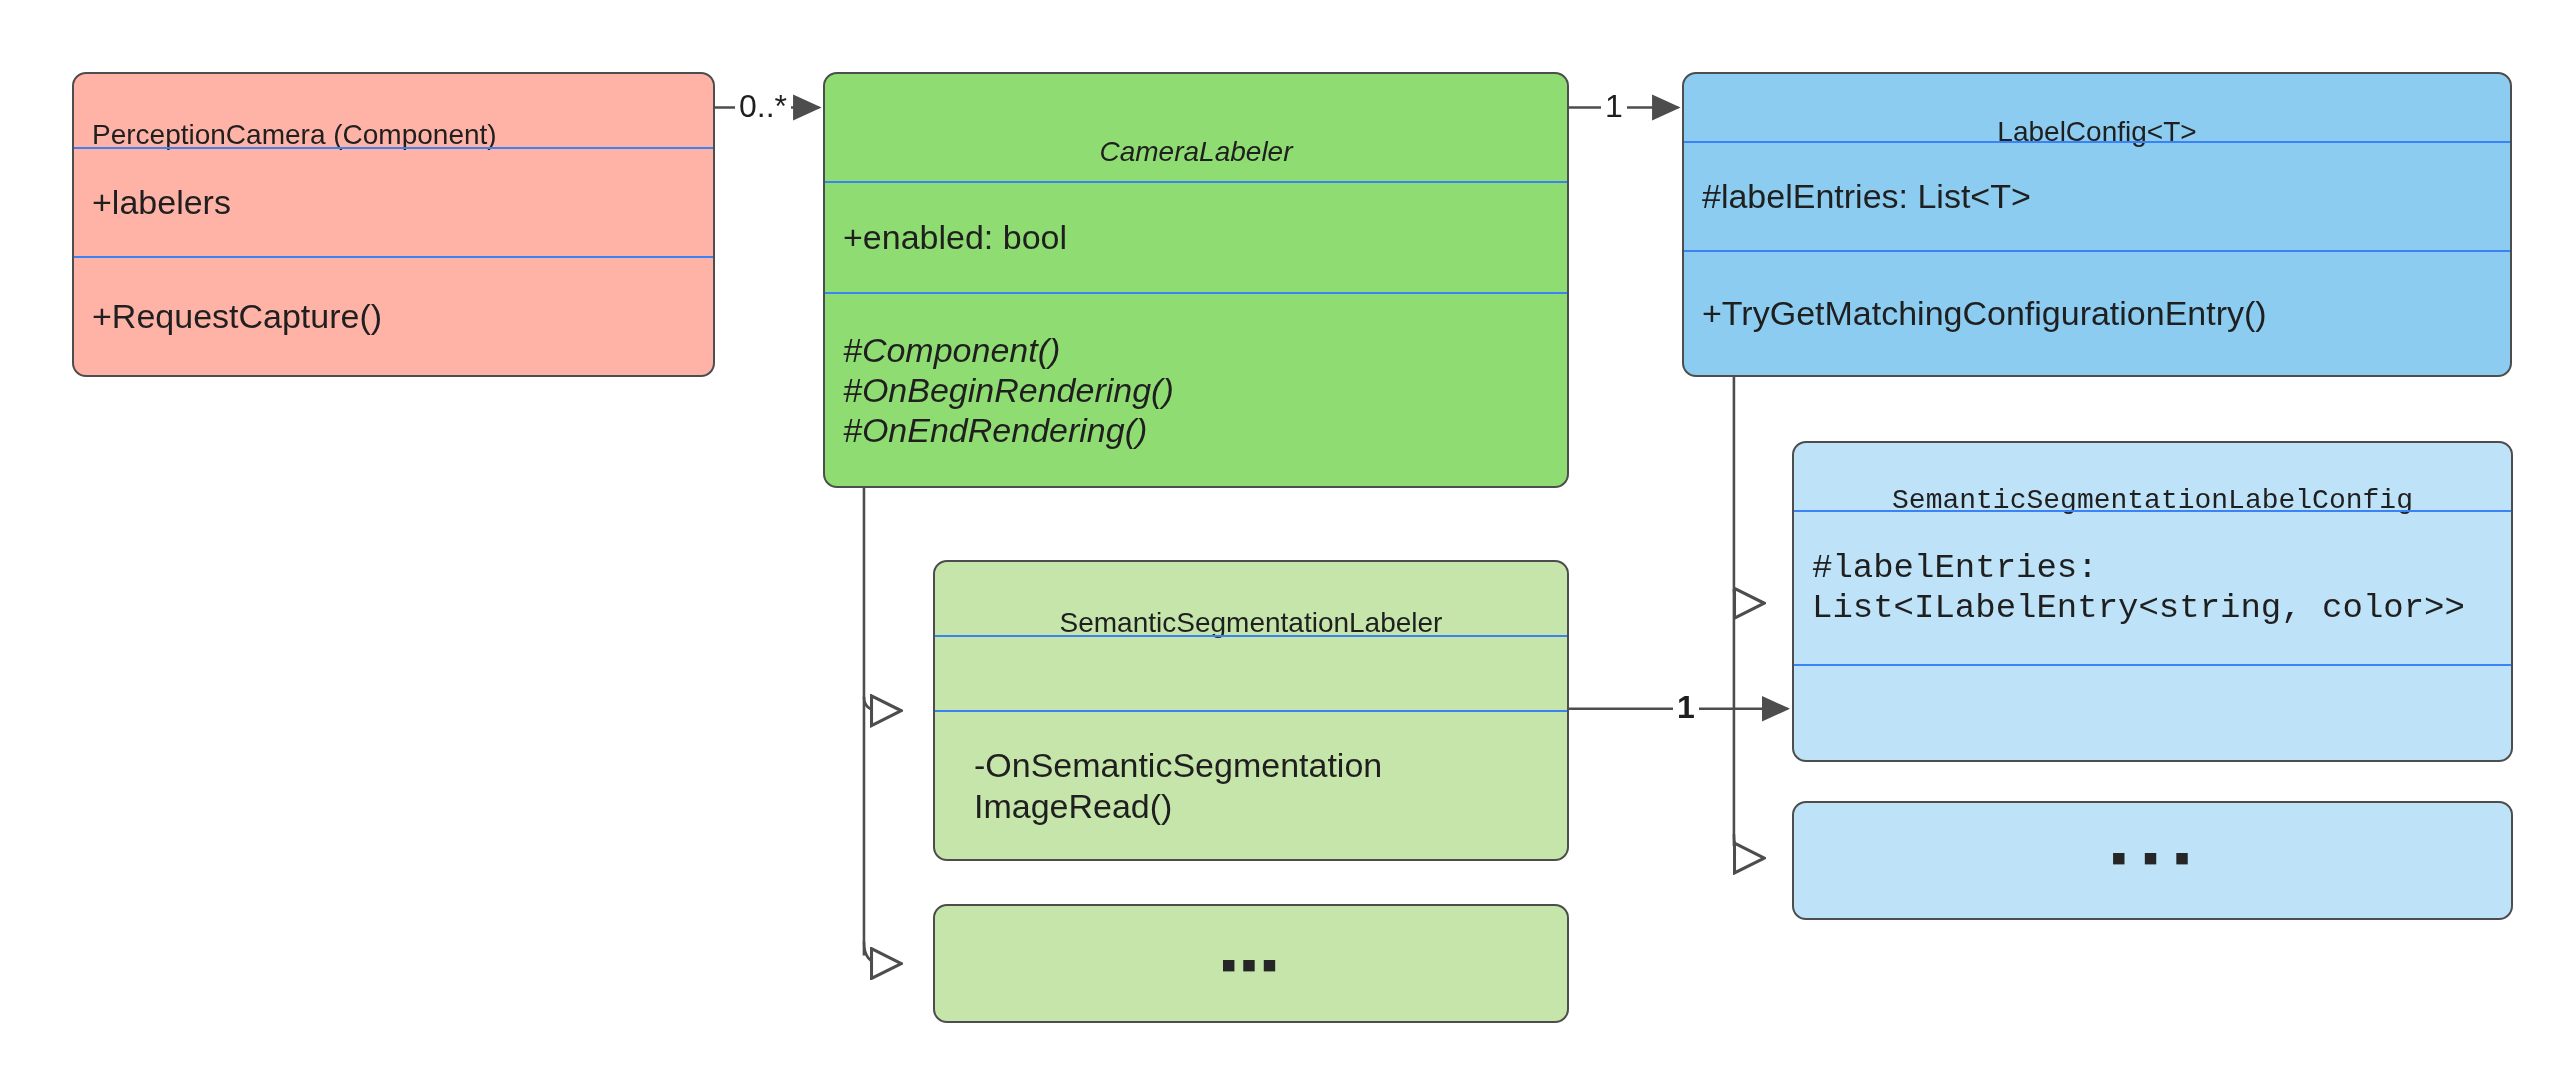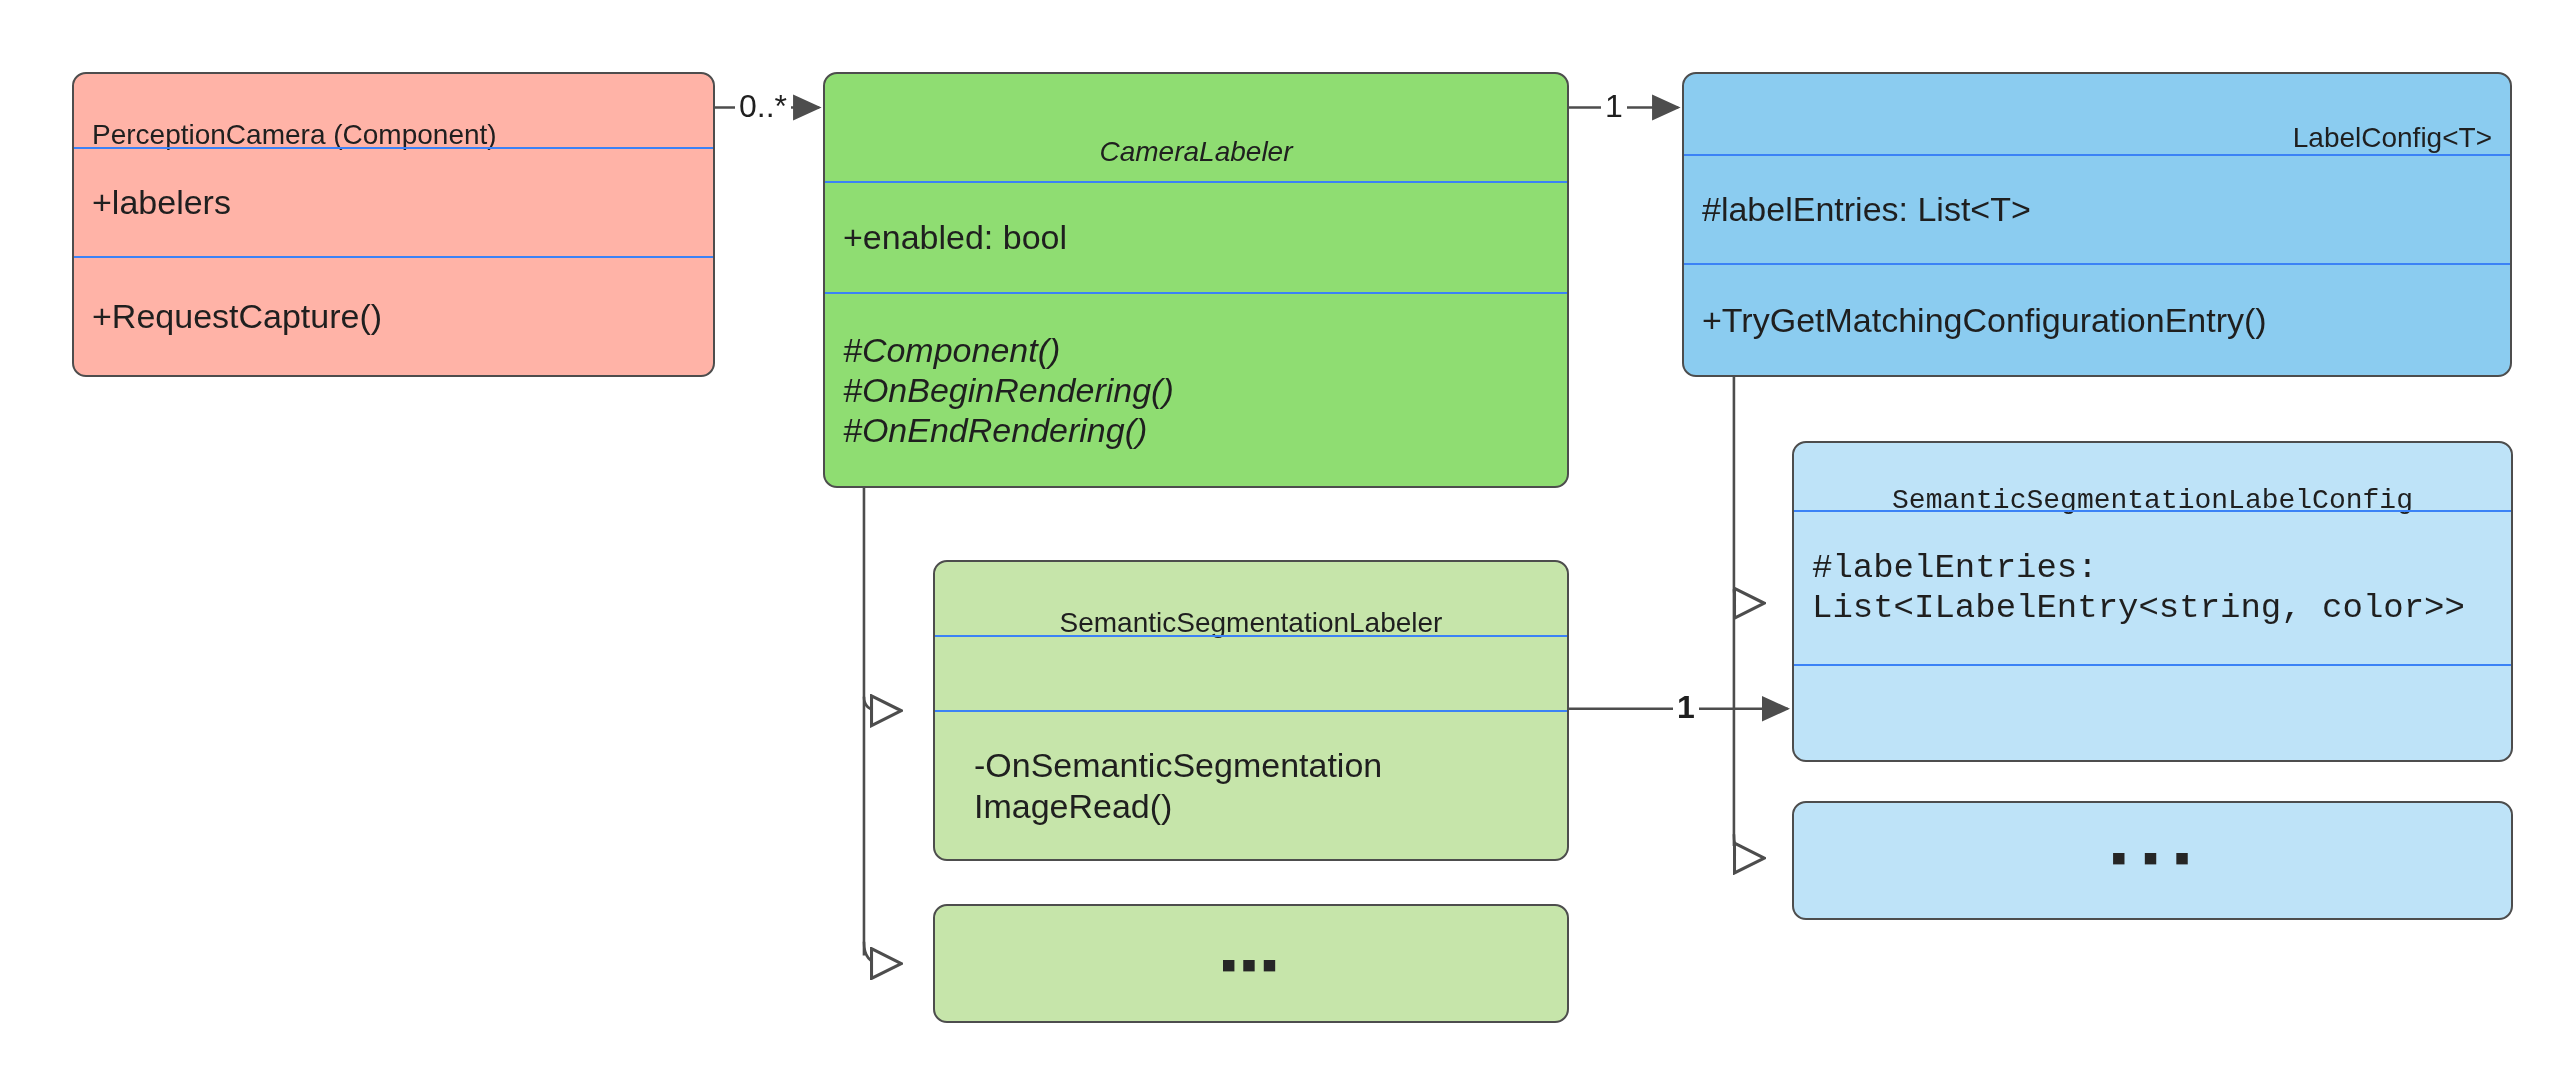--- a/index.html
+++ b/index.html
@@ -148,21 +148,21 @@
       <div class="member">+enabled: bool</div>
     </div>
     <div class="compartment" style="flex:1;">
       <div class="member italic">#Component()</div>
       <div class="member italic">#OnBeginRendering()</div>
       <div class="member italic">#OnEndRendering()</div>
     </div>
   </div>
 
   <div class="uml-box fill-blue" style="left:1682px; top:72px; width:830px; height:305px;">
-    <div class="compartment" style="height:80px;align-items:flex-end;">
+    <div class="compartment" style="height:67px;">
       <div class="cls-title">LabelConfig&lt;T&gt;</div>
     </div>
     <div class="compartment" style="height:109px;">
       <div class="member">#labelEntries: List&lt;T&gt;</div>
     </div>
     <div class="compartment" style="flex:1;">
       <div class="member">+TryGetMatchingConfigurationEntry()</div>
     </div>
   </div>
 

